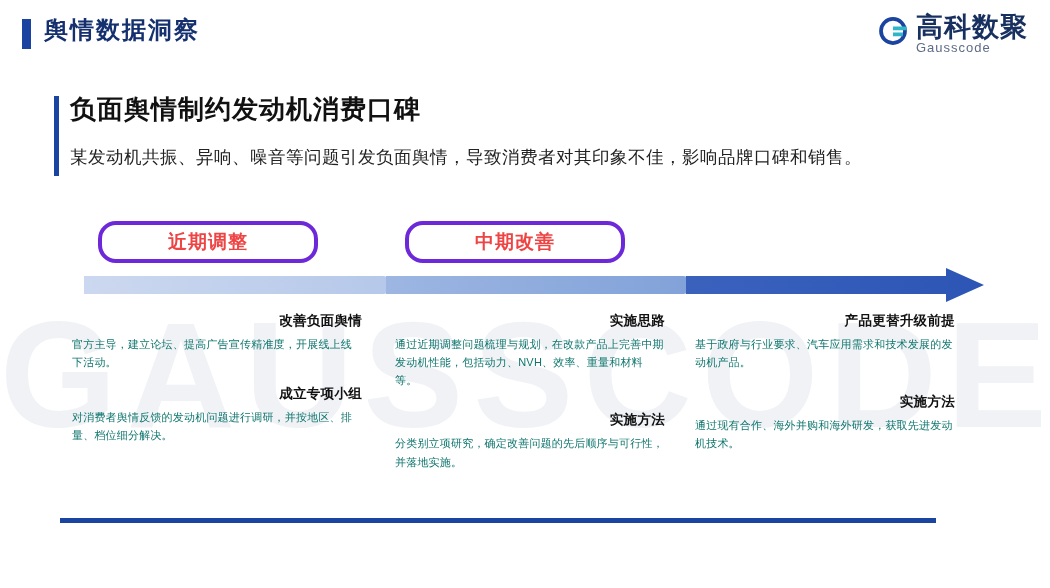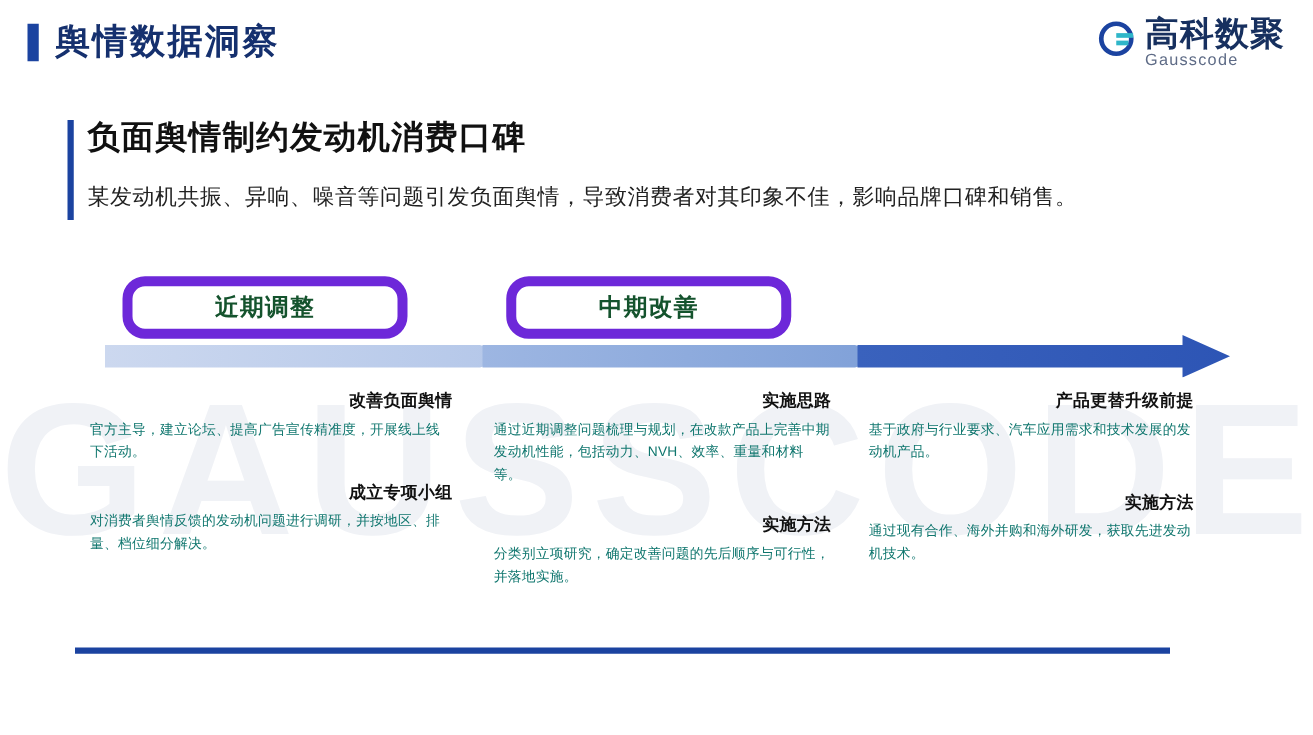--- a/index.html
+++ b/index.html
@@ -47,21 +47,21 @@
     left: 22px;
     top: 19px;
     width: 9px;
     height: 30px;
     background: #1b43a0;
   }
   .header-title {
     position: absolute;
     left: 44px;
     top: 14px;
-    font-size: 28px;
+    font-size: 24px;
     font-weight: 700;
     color: #15306e;
     letter-spacing: 2px;
   }
   .logo {
     position: absolute;
     right: 22px;
     top: 14px;
     display: flex;
     align-items: flex-start;
@@ -121,29 +121,29 @@
     left: 0;
     top: 221px;
     width: 1050px;
     height: 40px;
     z-index: 2;
   }
   .phase-pill {
     position: absolute;
     top: 0;
     height: 34px;
-    border: 8px solid #6d28d9;
+    border: 4px solid #6d28d9;
     border-radius: 18px;
     background: #ffffff;
     display: flex;
     align-items: center;
     justify-content: center;
     font-size: 19px;
     font-weight: 700;
-    color: #14532d;
+    color: #ef4444;
     letter-spacing: 1px;
   }
   .pill-1 { left: 98px;  width: 212px; }
   .pill-2 { left: 405px; width: 212px; }
   .pill-3 { left: 712px; width: 212px; }
 
   
   .arrow-wrap {
     position: absolute;
     left: 84px;

